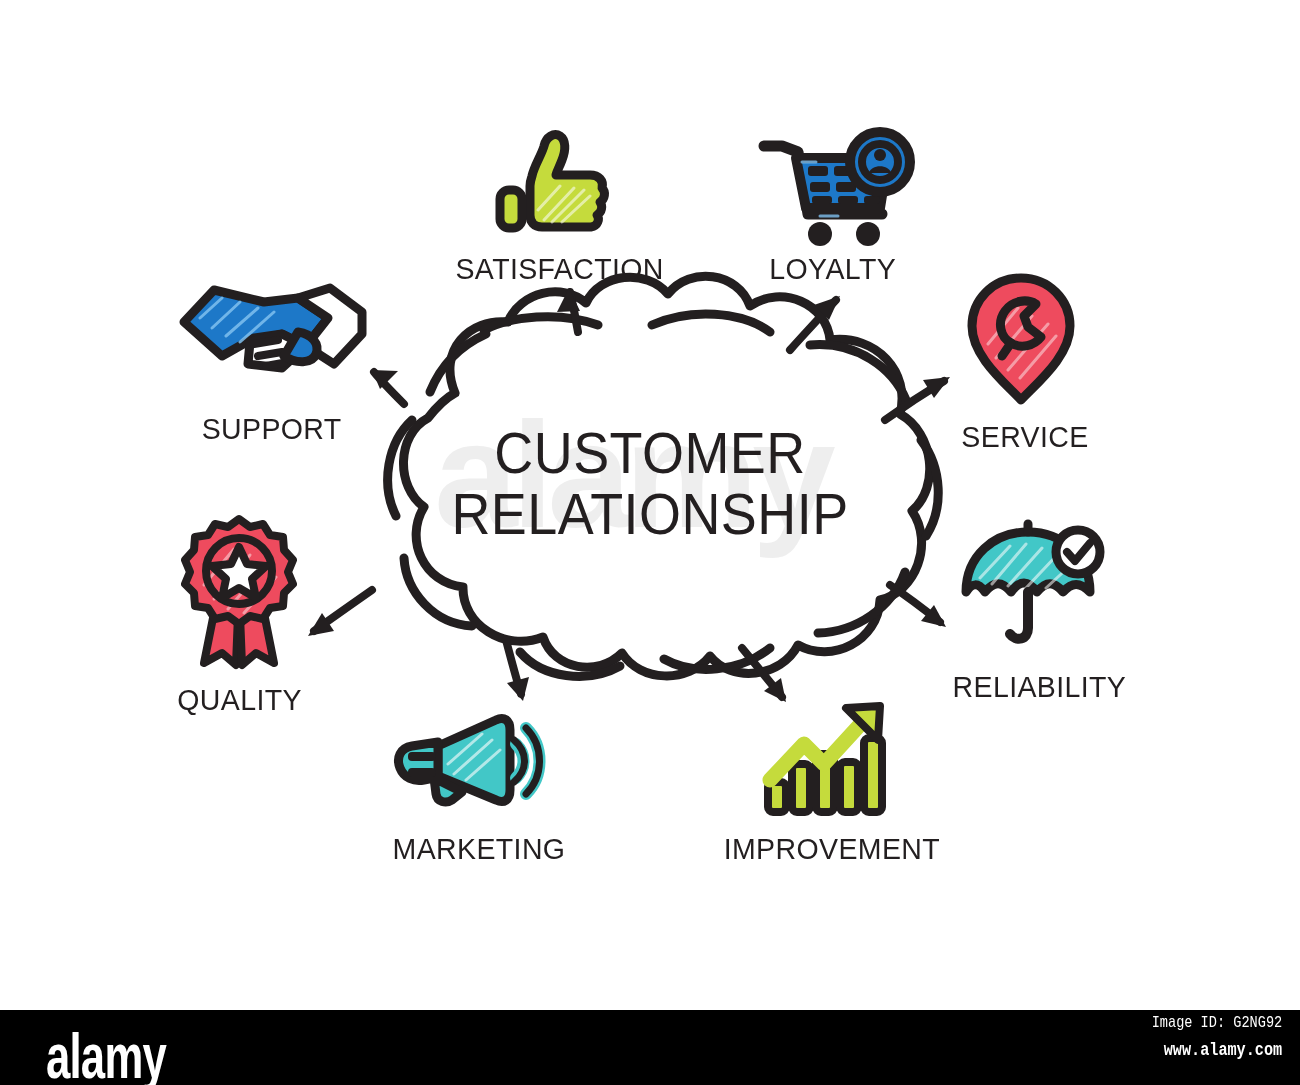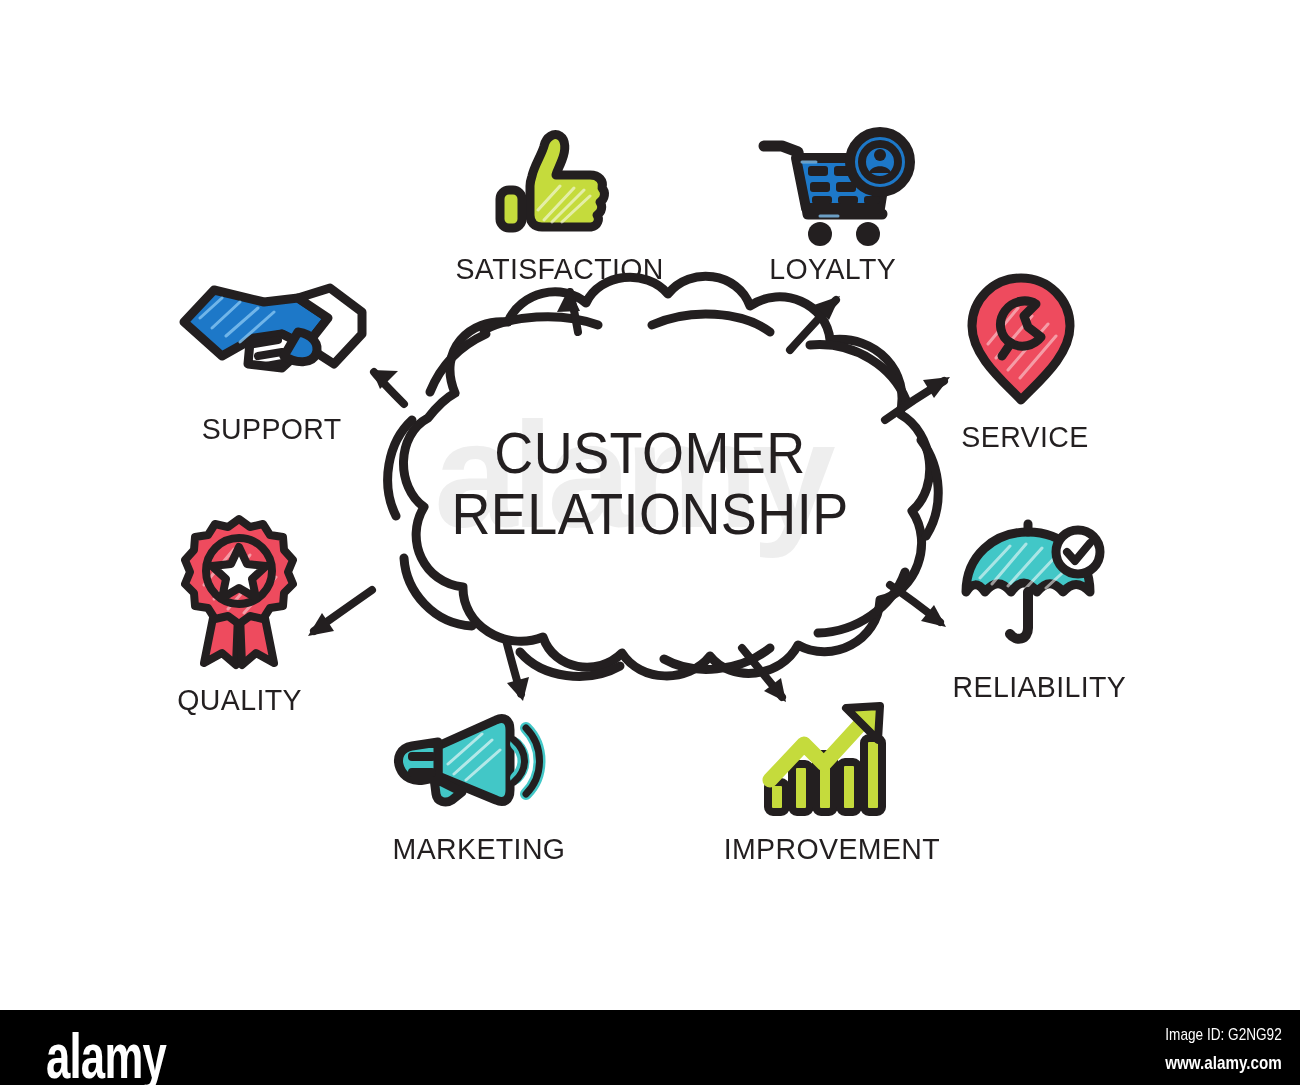--- a/index.html
+++ b/index.html
@@ -121,23 +121,23 @@
     font-size: 56px;
     font-weight: bold;
     color: #ffffff;
     letter-spacing: -1px;
     transform: scaleX(0.78) scaleY(1.12);
     transform-origin: 0 0;
   }
   #footer-right {
     position: absolute;
     right: 18px;
-    top: 12px;
+    top: 0;
     text-align: right;
-    font-family: Liberation Sans, sans-serif;
+    font-family: Liberation Mono, monospace;
   }
   #footer-right .fr-line {
     display: block;
     color: #ffffff;
     font-size: 17px;
     line-height: 1.55;
     transform: scaleX(0.8);
     transform-origin: 100% 50%;
     white-space: nowrap;
   }

